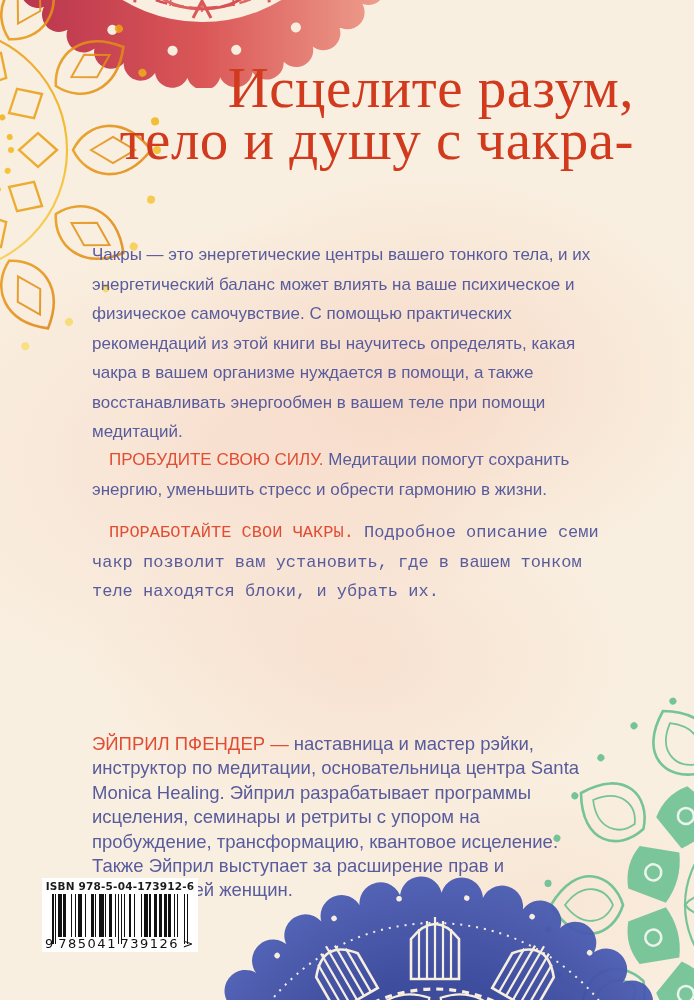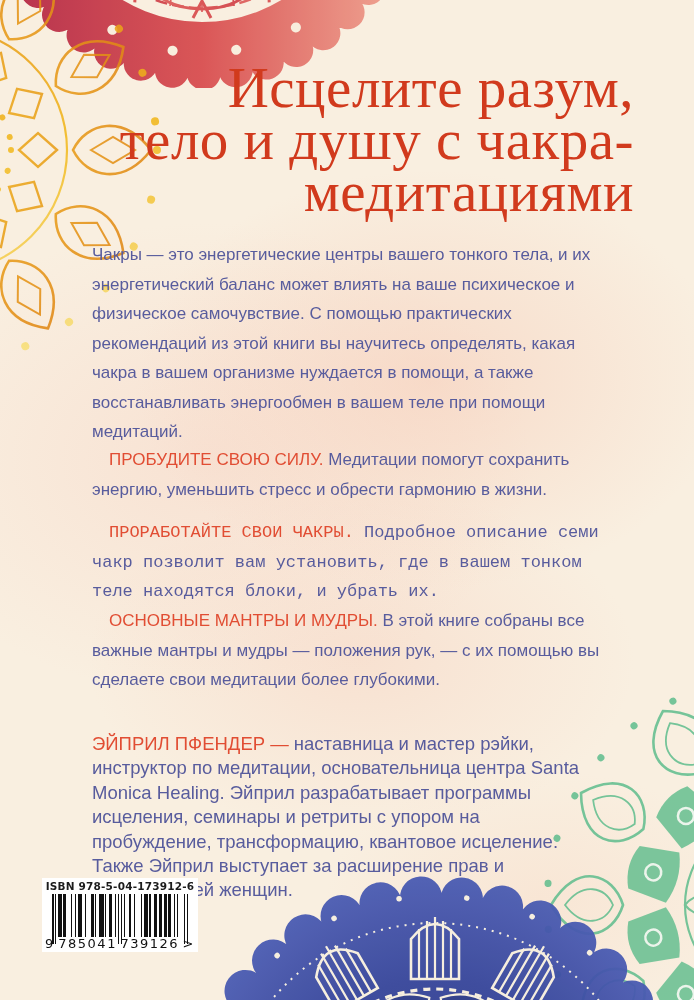--- a/index.html
+++ b/index.html
@@ -223,35 +223,31 @@
     <use href="#bt" transform="rotate(195)"></use>
       <use href="#bt" transform="rotate(225)"></use>
       <use href="#bt" transform="rotate(255)"></use>
     <use href="#bt" transform="rotate(285)"></use>
       <use href="#bt" transform="rotate(315)"></use>
       <use href="#bt" transform="rotate(345)"></use>
     <circle r="56" fill="#303f90" stroke="#f6efdf" stroke-width="2"></circle>
     <circle r="34" fill="none" stroke="#f6efdf" stroke-width="4" stroke-dasharray="0.1 11" stroke-linecap="round"></circle>
   </svg>
 
-  <h1 class="title"><span>Исцелите разум,</span><br><span>тело и душу с чакра-</span><br><span>медитациями</span></h1>
+  <h1 class="title"><span>Исцелите разум,</span><br><span>тело и душу с чакра-</span><br></h1>
 
   <div class="copy intro">Чакры — это энергетические центры вашего тонкого тела, и их энергетический баланс может влиять на ваше психическое и физическое самочувствие. С помощью практических рекомендаций из этой книги вы научитесь определять, какая чакра в вашем организме нуждается в помощи, а также восстанавливать энергообмен в вашем теле при помощи медитаций.</div>
 
   <div class="copy sec1">
     <span class="sec-head">ПРОБУДИТЕ СВОЮ СИЛУ.</span>
     <span>Медитации помогут сохранить энергию, уменьшить стресс и обрести гармонию в жизни.</span>
   </div>
   <div class="copy sec2">
     <span class="sec-head">ПРОРАБОТАЙТЕ СВОИ ЧАКРЫ.</span>
     <span>Подробное описание семи чакр позволит вам установить, где в вашем тонком теле находятся блоки, и убрать их.</span>
-  </div>
-  <div class="copy sec3">
-    <span class="sec-head">ОСНОВНЫЕ МАНТРЫ И МУДРЫ.</span>
-    <span>В этой книге собраны все важные мантры и мудры — положения рук, — с их помощью вы сделаете свои медитации более глубокими.</span>
   </div>
 
   <div class="author">
     <span class="author-name">ЭЙПРИЛ ПФЕНДЕР —</span>
     <span>наставница и мастер рэйки, инструктор по медитации, основательница центра Santa Monica Healing. Эйприл разрабатывает программы исцеления, семинары и ретриты с упором на пробуждение, трансформацию, квантовое исцеление. Также Эйприл выступает за расширение прав и возможностей женщин.</span>
   </div>
 
   <div class="barcode-box">
     <div class="isbn-label">ISBN 978-5-04-173912-6</div>
     <svg class="bars" id="barcode-svg" width="136" height="50" viewBox="0 0 95 50" preserveAspectRatio="none" fill="#111" shape-rendering="crispEdges">

